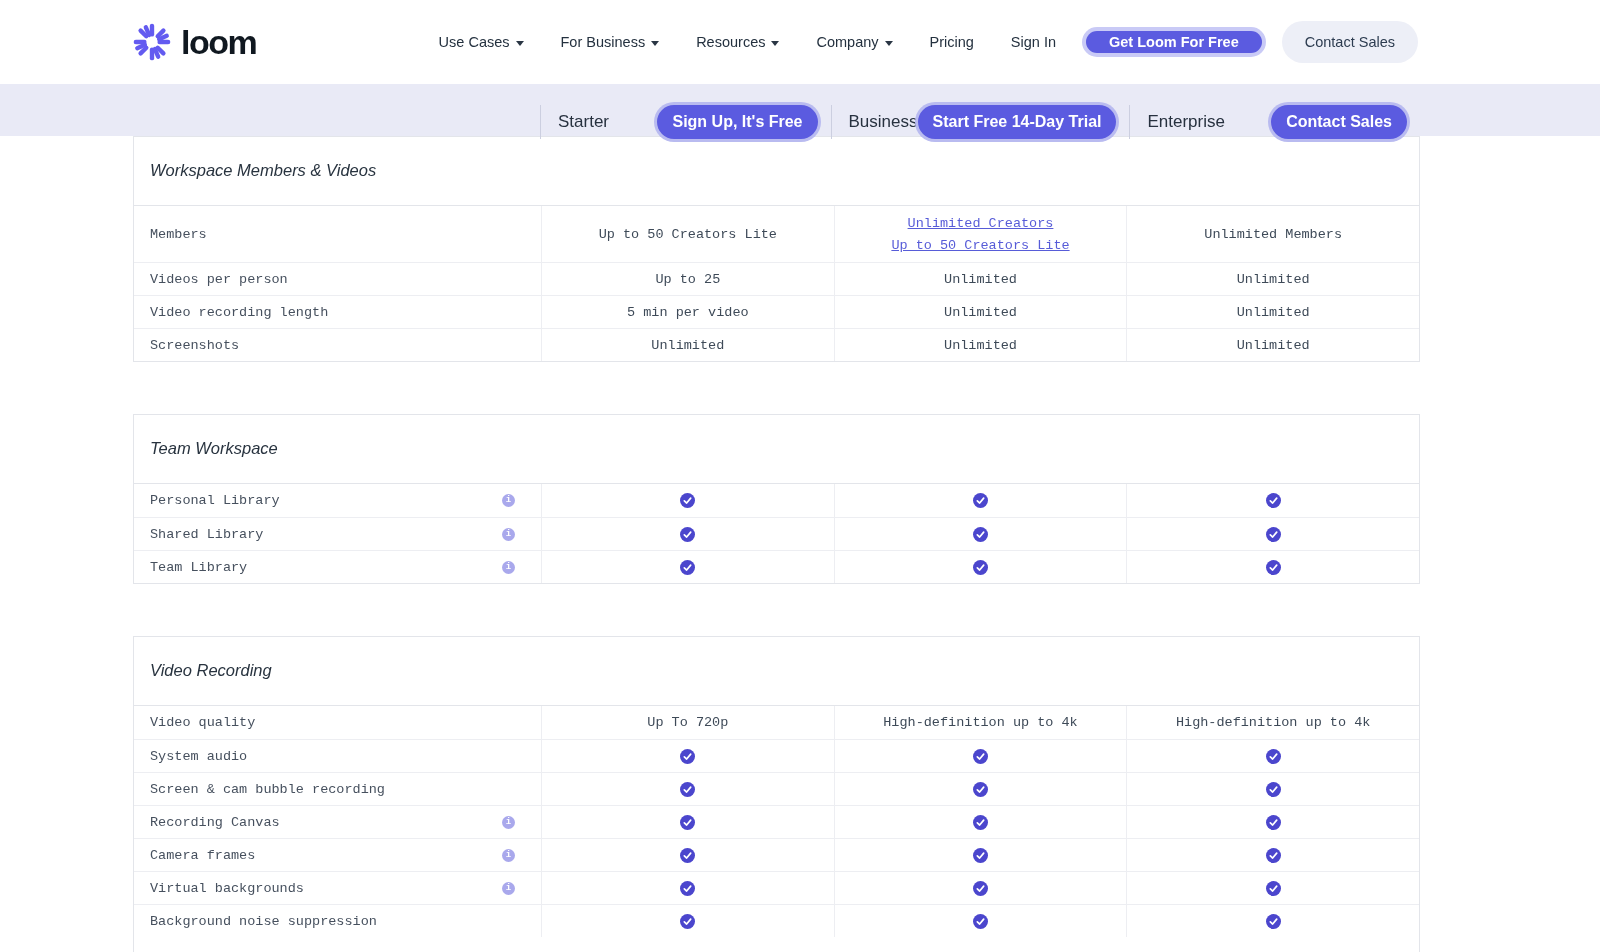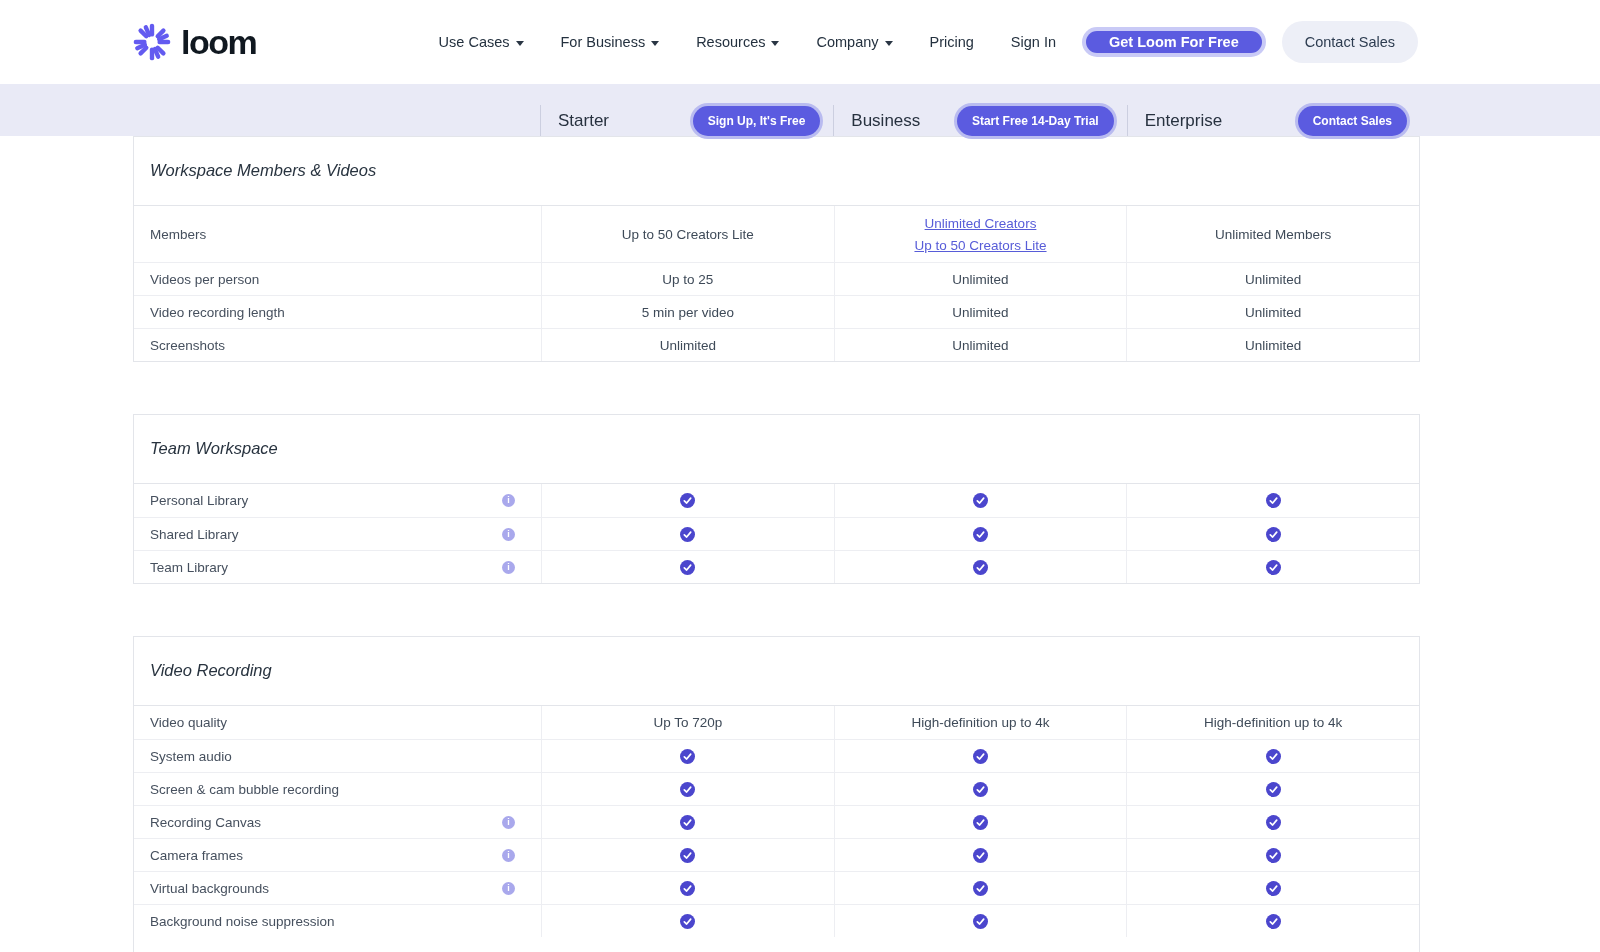--- a/index.html
+++ b/index.html
@@ -15,28 +15,28 @@
   .nav-link { font-size:14.5px; color:#24313f; cursor:pointer; display:flex; align-items:center; gap:6px; white-space:nowrap; }
   .caret { width:0; height:0; border-left:4px solid transparent; border-right:4px solid transparent; border-top:5px solid #2a3644; display:inline-block; margin-top:2px; }
   .btn { border:none; border-radius:999px; cursor:pointer; font-family:inherit; white-space:nowrap; }
   .btn-primary-lg { background:#5b5be0; color:#fff; font-size:14.5px; font-weight:600; padding:3px 23px; box-shadow:0 0 0 4px #c9caf6; margin-right:20px; }
   .btn-light-lg { background:#edeff7; color:#2d3c50; font-size:14.5px; font-weight:400; padding:13px 23px; }
 
   
   .plan-bar { height:52px; background:#e9eaf6; display:grid; grid-template-columns:540px 1fr 1fr 1fr; padding-right:180px; }
   .plan-cell { display:flex; align-items:center; justify-content:space-between; border-left:1px solid #cccfe0; padding:0 13px 0 17px;margin-top:21px; }
   .plan-name { font-size:17px; color:#27313f; }
-  .btn-plan { background:#5b5be0; color:#fff; font-size:12px; font-weight:700; padding:8px 15px; box-shadow:0 0 0 3px #b9bbf0; }
+  .btn-plan { background:#5b5be0; color:#fff; font-size:16px; font-weight:700; padding:8px 15px; box-shadow:0 0 0 3px #b9bbf0; }
 
   
   .sections { background:#fff; }
   .fsection { margin:0 180px 52px 133px; border:1px solid #e3e5ea; background:#fff; }
   .fsection.cut { margin-bottom:0; border-bottom:none; padding-bottom:24px; }
   .sec-title { padding:24px 16px 25px 16px; font-size:16.5px; color:#28333f; border-bottom:1px solid #e3e5ea;font-style:italic; }
-  .frow { display:grid; grid-template-columns:407px 1fr 1fr 1fr; min-height:33px; align-items:stretch; }
+  .frow { display:grid; grid-template-columns:407px 1fr 1fr 1fr; min-height:33px; align-items:stretch;font-family:Liberation Mono, monospace; }
   .frow + .frow { border-top:1px solid #edeef2; }
   .flabel { display:flex; align-items:center; justify-content:space-between; padding:0 26px 0 16px; font-size:13.5px; color:#46505e; }
   .fcell { border-left:1px solid #edeef2; display:flex; flex-direction:column; align-items:center; justify-content:center; text-align:center; font-size:13.5px; color:#3e4a58; padding:6px 8px; gap:7px; }
   .frow.tall { min-height:56px; }
   .fcell a { color:#575cd8; font-size:13.5px; text-decoration:underline; cursor:pointer; }
   .info-badge { width:13px; height:13px; border-radius:50%; background:#a9a8ec; color:#fff; font-size:9px; font-weight:700; line-height:13px; text-align:center; display:inline-block; cursor:pointer; font-style:normal; flex:none; }
   .check { display:block; }
 </style>
 </head>
 <body>

